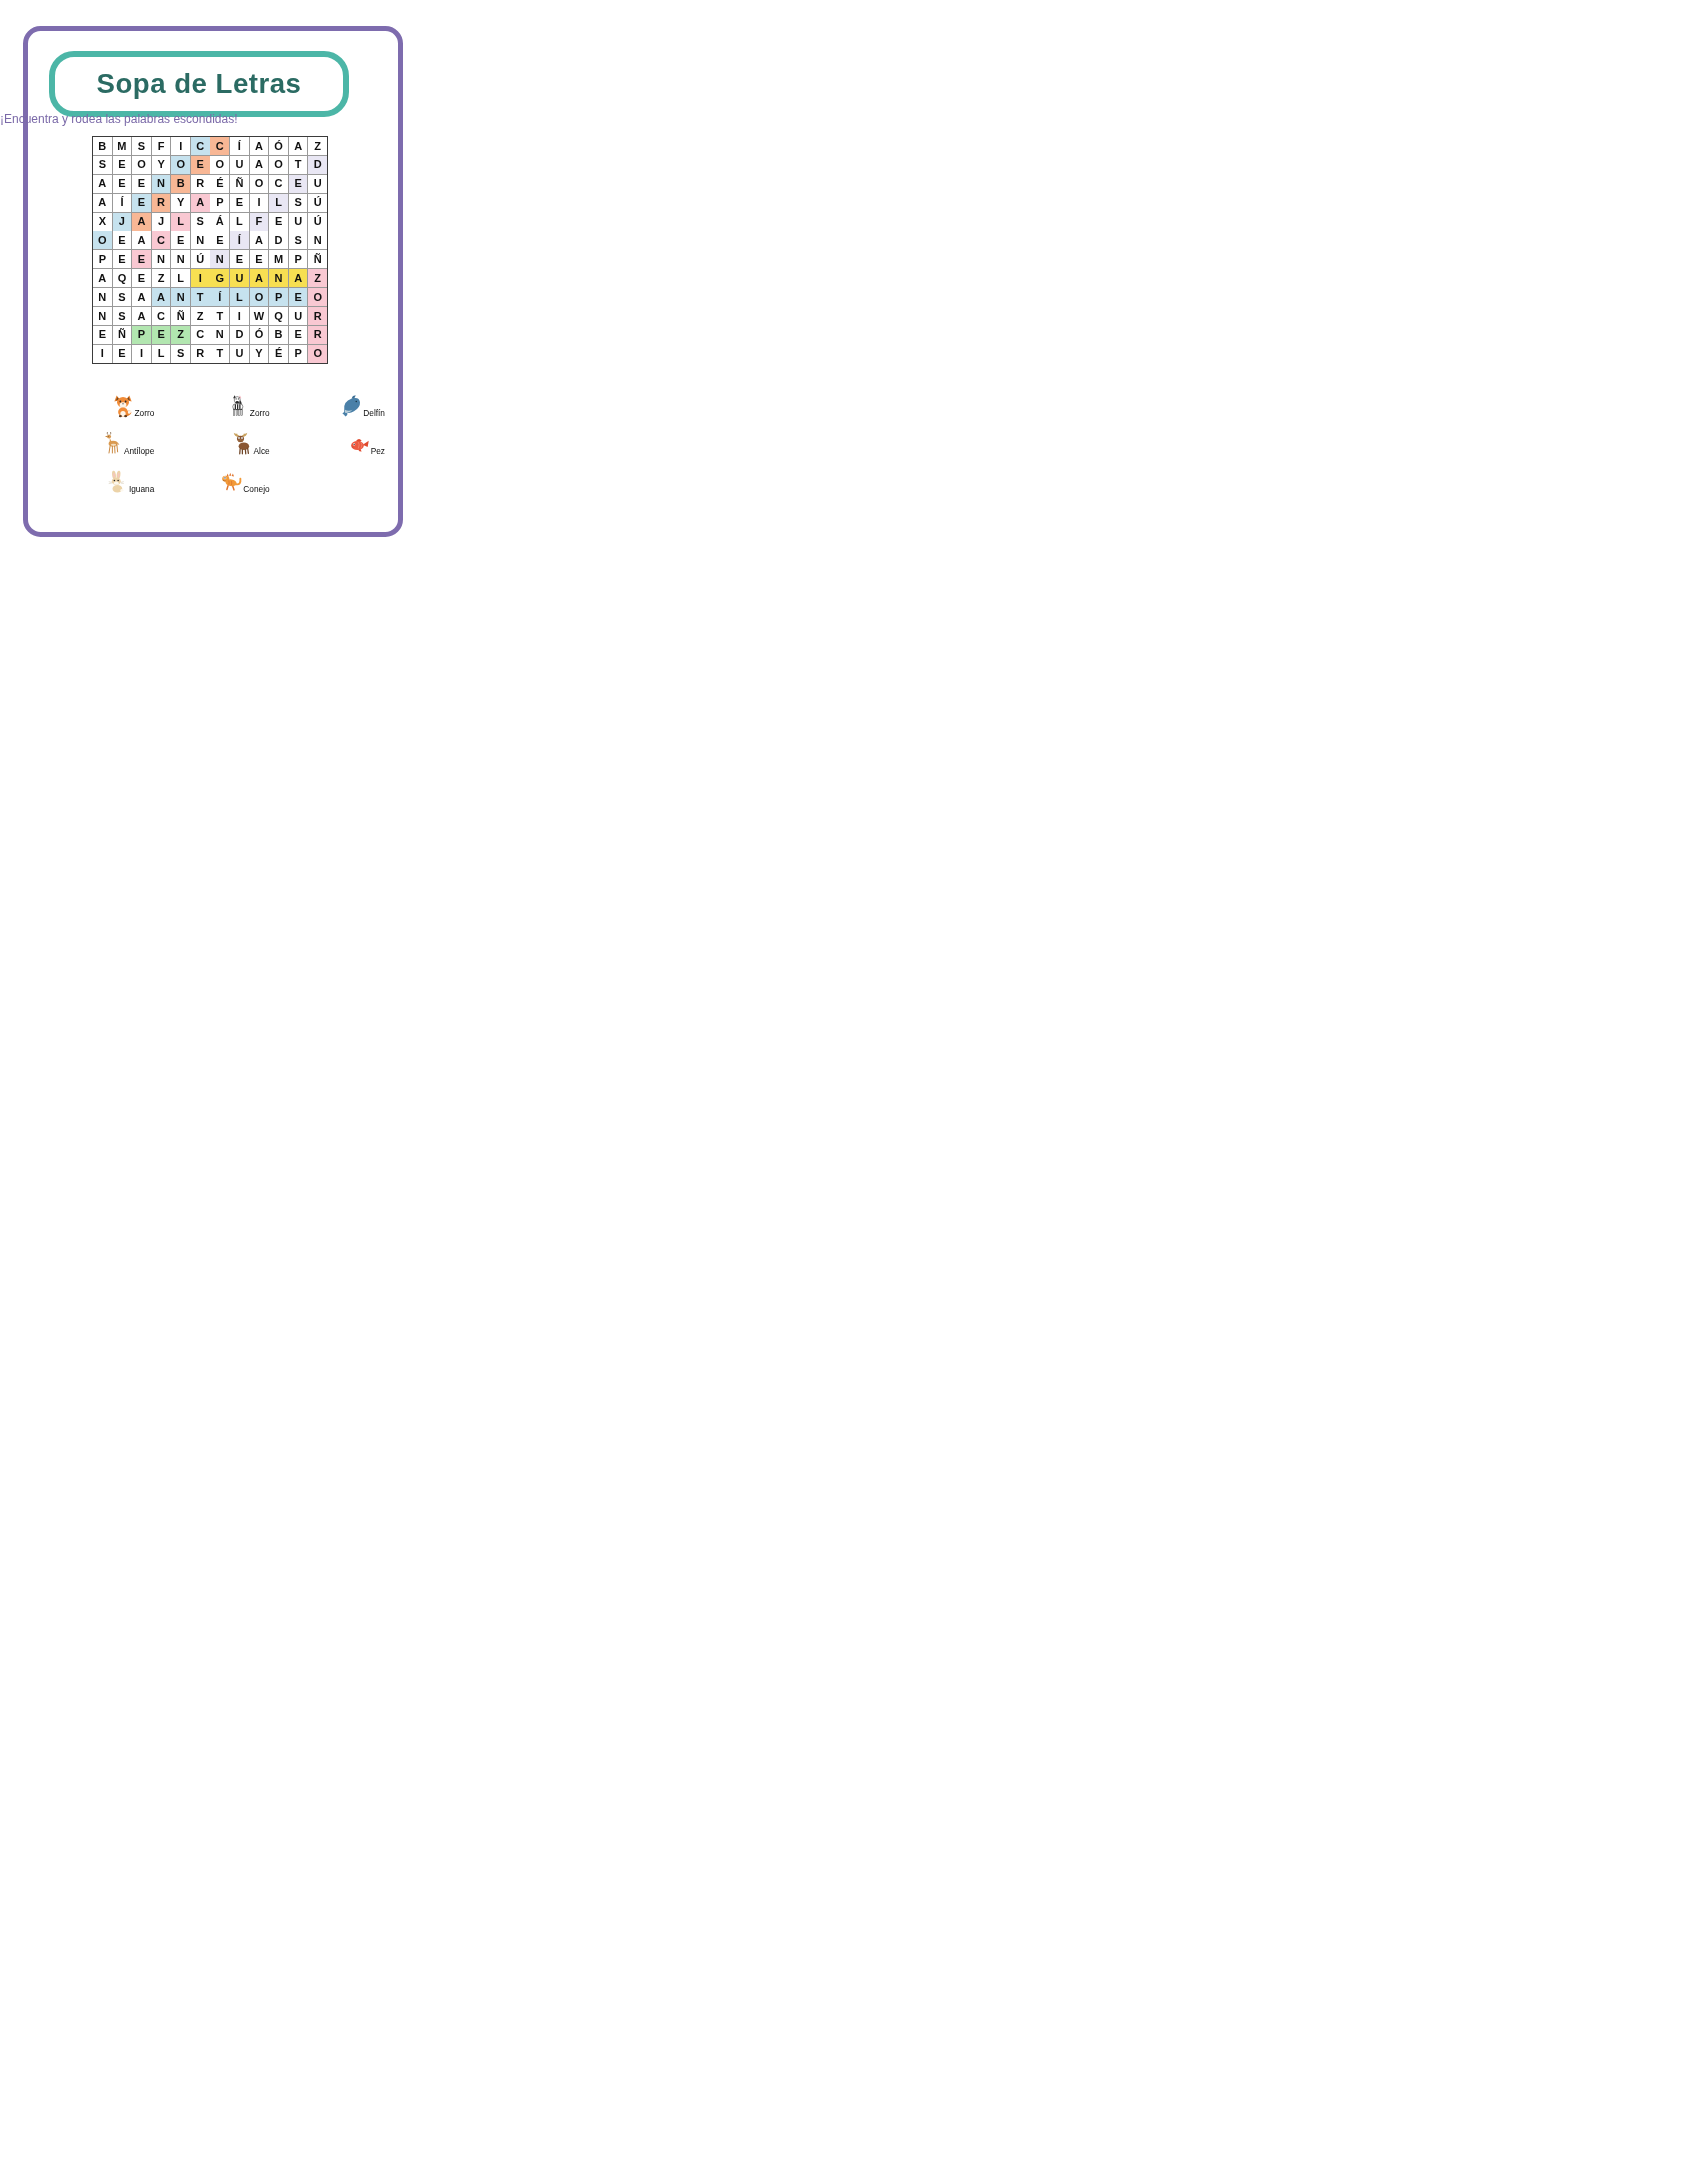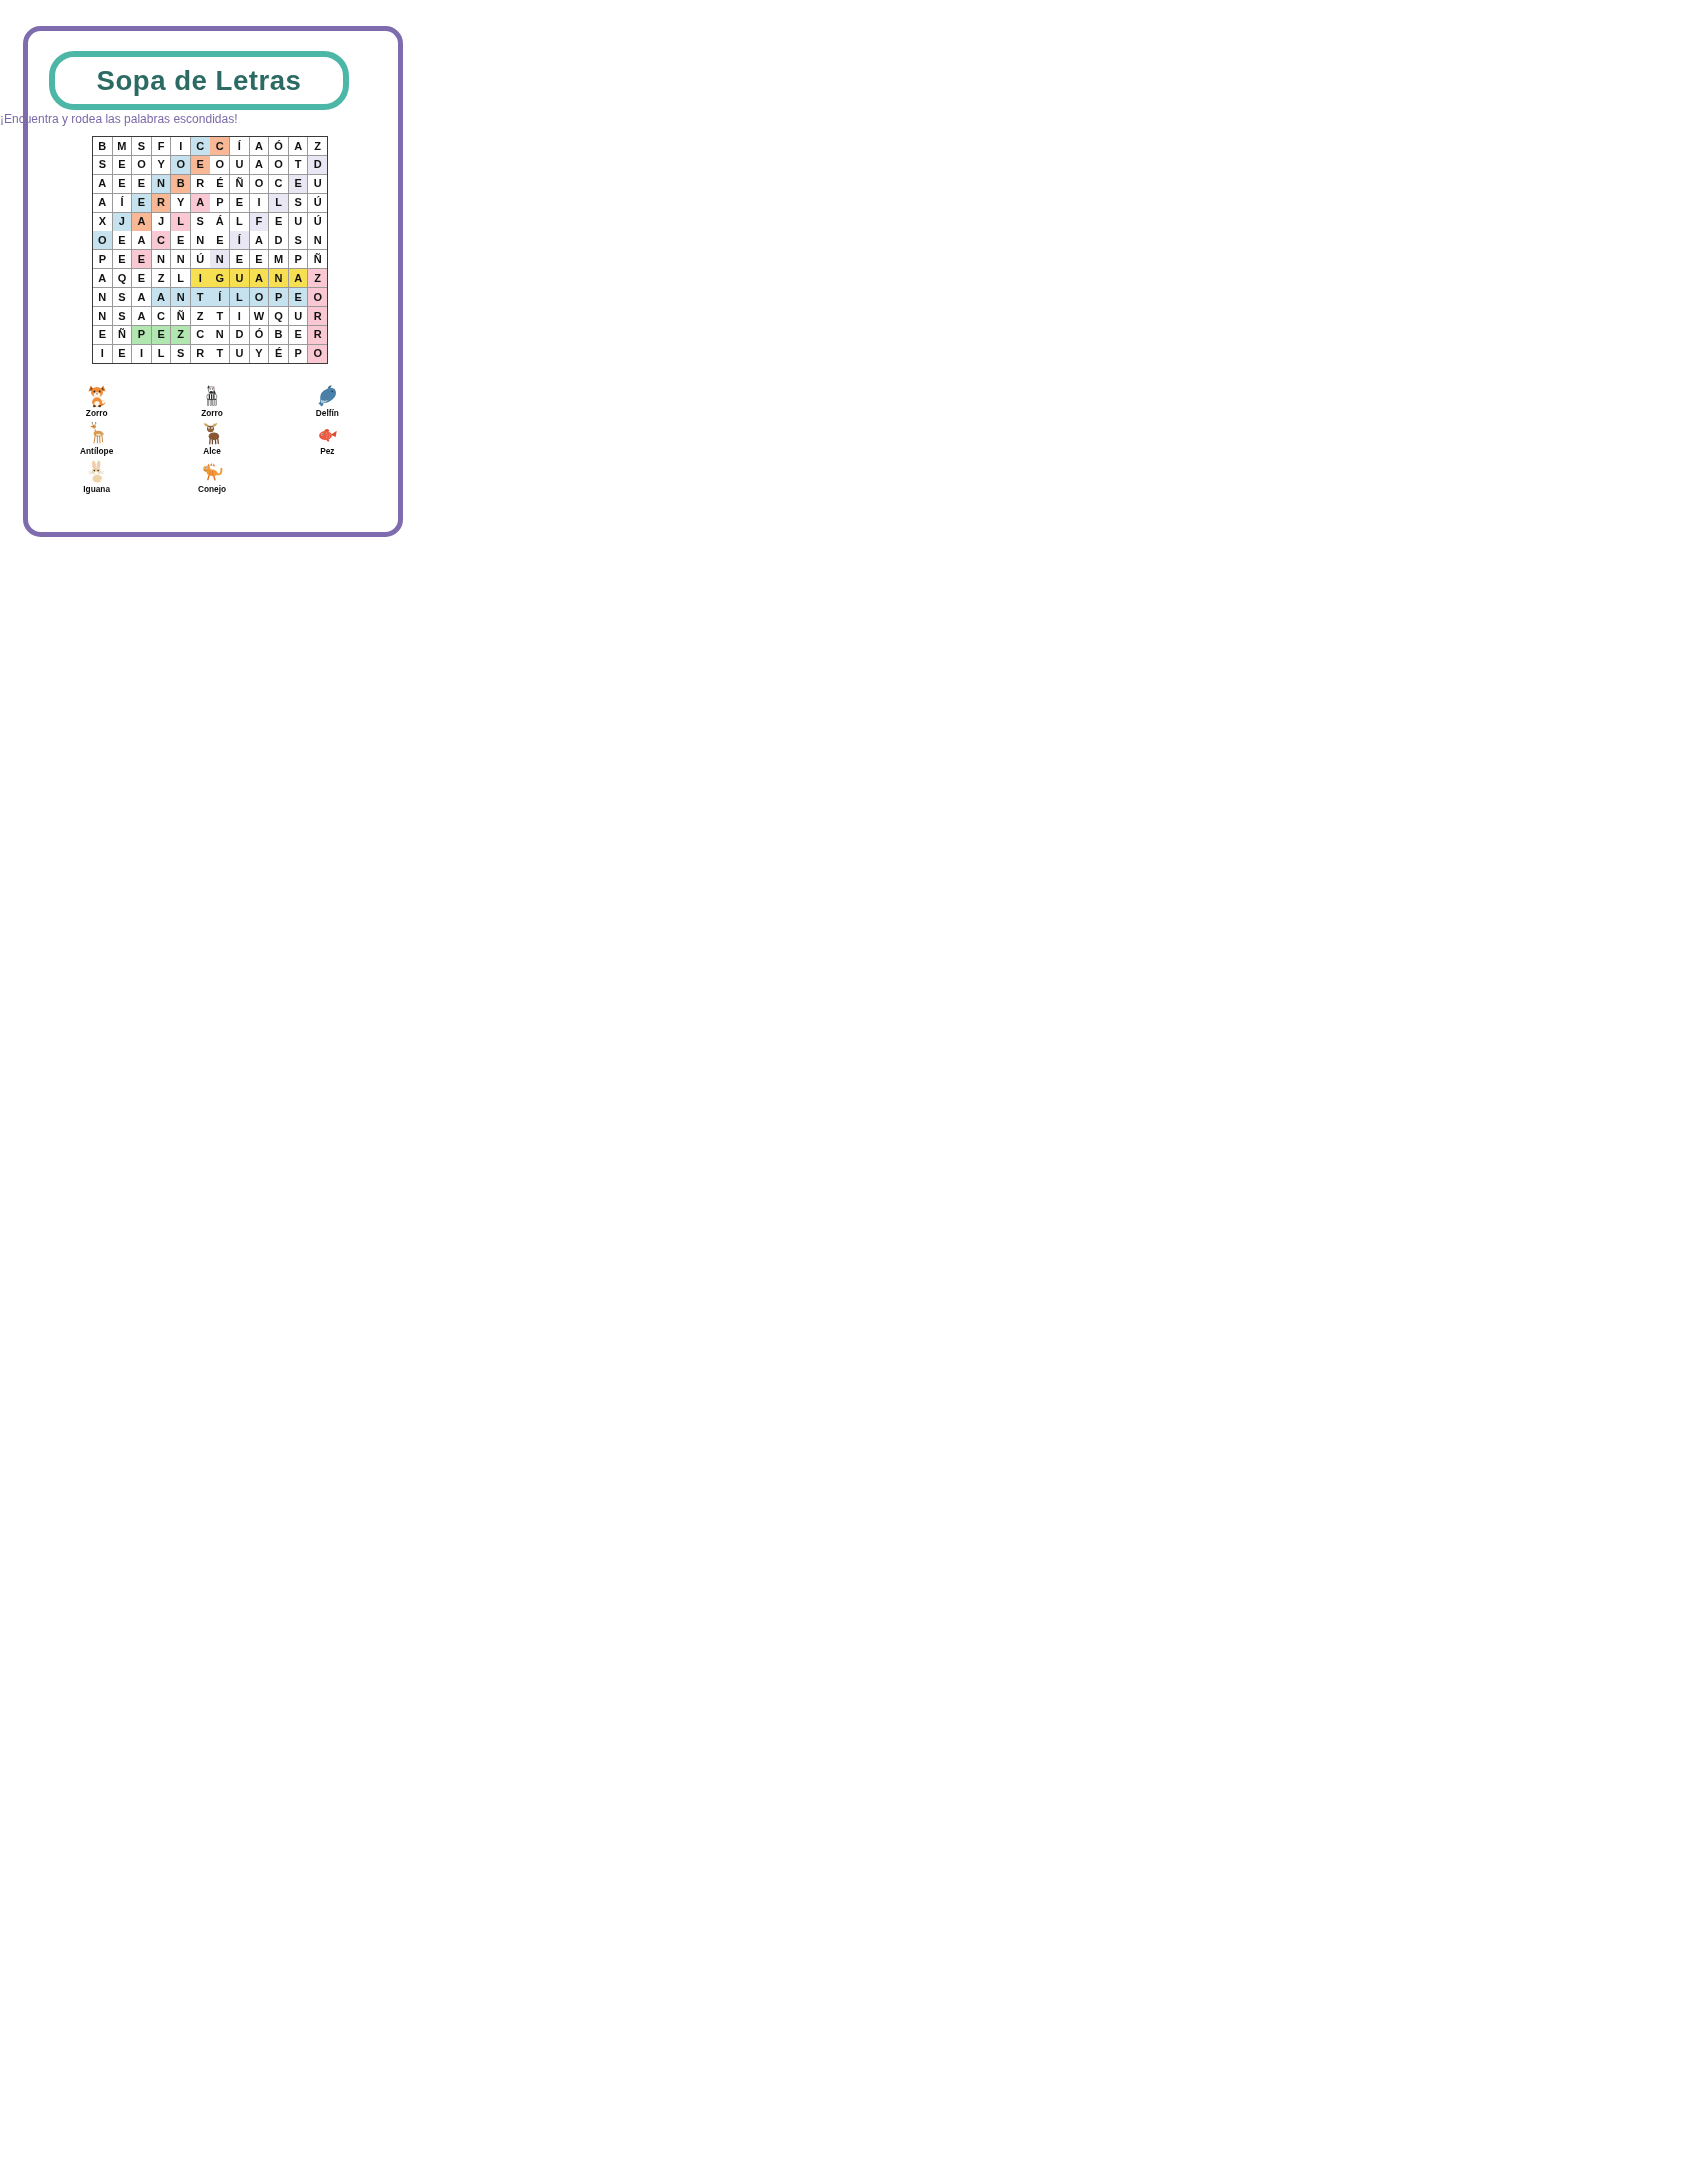--- a/index.html
+++ b/index.html
@@ -3,34 +3,34 @@
 <meta charset="utf-8">
 <style>
   :root{
     --purple:#7e6cae; --teal:#4cb6a7; --title-teal:#2b6b63; --sub-purple:#7a69a8;
     --grid-border:#3b3b3b; --grid-line:#999999; --letter:#111111;
   }
   html,body{margin:0;padding:0;background:#fff;}
   body{width:422px;height:546px;position:relative;font-family:"Liberation Sans",sans-serif;overflow:hidden;}
   .frame{position:absolute;left:23px;top:26px;width:380px;height:511px;box-sizing:border-box;
          border:5px solid var(--purple);border-radius:17.5px;background:#fff;}
-  .banner{position:absolute;left:49px;top:51px;width:300px;height:59px;box-sizing:border-box;
+  .banner{position:absolute;left:49px;top:51px;width:300px;height:66px;box-sizing:border-box;
           border:6.9px solid var(--teal);border-radius:25px;background:#fff;
           display:flex;align-items:center;justify-content:center;}
   .banner h1{margin:0;font-size:27.6px;font-weight:800;color:var(--title-teal);letter-spacing:0.5px;}
   .subtitle{position:absolute;left:0;top:112px;width:422px;margin:0;text-align:left;
             font-size:12px;font-weight:500;color:var(--sub-purple);}
   .lettergrid{position:absolute;left:92px;top:136px;border:1.4px solid var(--grid-border);
         background:var(--grid-line);display:grid;grid-template-columns:repeat(12,18.7px);
         grid-auto-rows:18px;gap:0.9px;}
   .cell{background:#fff;display:flex;align-items:center;justify-content:center;
         font-size:11px;font-weight:bold;color:var(--letter);line-height:1;}
   .words{position:absolute;left:39px;top:384px;width:346px;display:grid;
          grid-template-columns:repeat(3,1fr);row-gap:4.1px;}
-  .word-item{display:flex;flex-direction:column;align-items:center;justify-content:flex-end;height:34px;font-weight:bold;}
+  .word-item{display:flex;flex-direction:row;align-items:flex-end;justify-content:flex-end;height:34px;}
   .word-item .icon svg{width:24px;height:24px;display:block;}
   .word-label{font-size:8.3px;color:#0d0d0d;margin-top:0.5px;}
 </style>
 </head>
 <body>
 
 <div class="frame"></div>
 
 <div class="banner">
   <h1>Sopa de Letras</h1>

